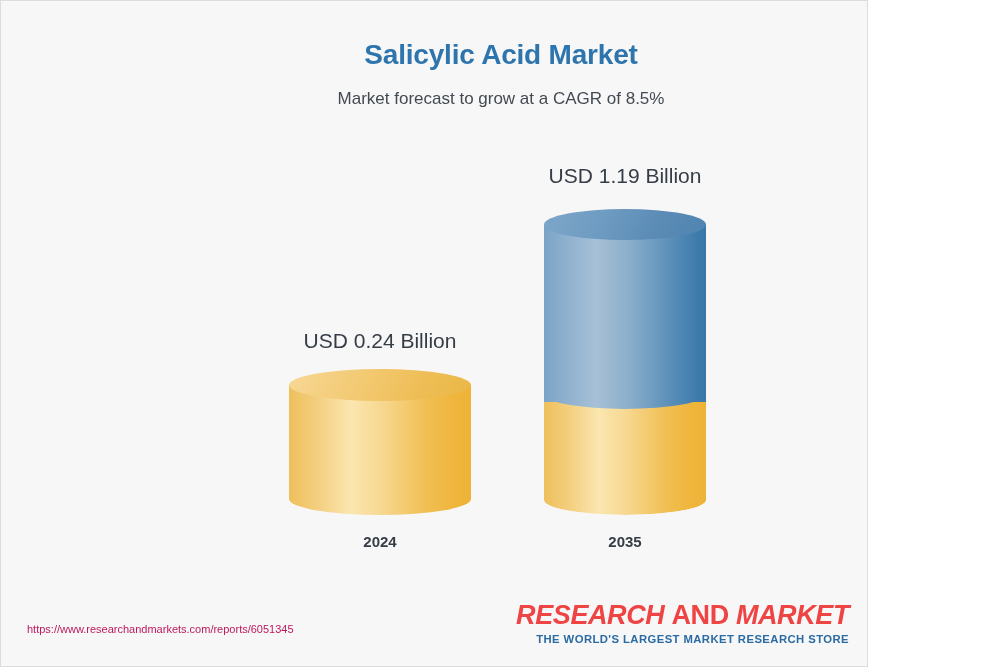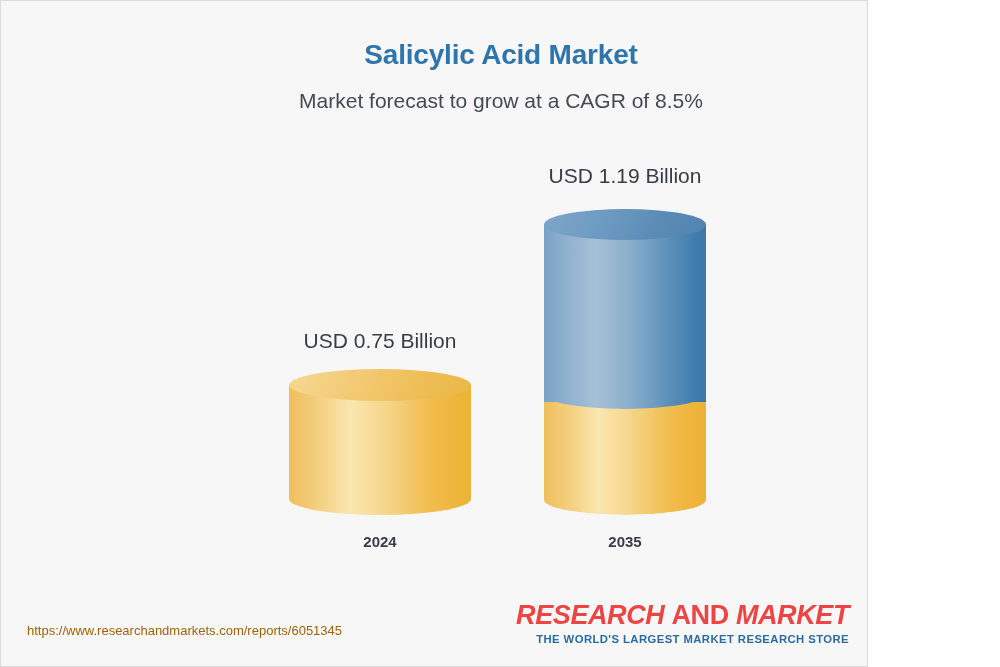--- a/index.html
+++ b/index.html
@@ -33,21 +33,21 @@
     font-weight: bold;
     color: #2e75ad;
     letter-spacing: -0.2px;
   }
   #chart-subtitle {
     position: absolute;
     left: 0;
     top: 88px;
     width: 1000px;
     text-align: center;
-    font-size: 21px;
+    font-size: 17px;
     font-weight: normal;
     color: #444a52;
   }
   
   .cylinder {
     position: absolute;
   }
   .cyl-body {
     position: absolute;
     overflow: hidden;
@@ -125,22 +125,22 @@
     text-align: center;
     white-space: nowrap;
   }
   #cat-2024 { left: 229px; top: 532px; width: 300px; }
   #cat-2035 { left: 474px; top: 532px; width: 300px; }
   
   #source-url {
     position: absolute;
     left: 26px;
     top: 622px;
-    font-size: 13px;
-    color: #a16207;
+    font-size: 11px;
+    color: #be185d;
     white-space: nowrap;
   }
   #brand-logo {
     position: absolute;
     right: 18px;
     top: 601px;
     text-align: right;
   }
   #brand-wordmark {
     font-size: 27px;
@@ -177,21 +177,21 @@
   <div class="cylinder" id="bar-2035">
 
     <div class="cyl-body">
       <div class="seg-lower"></div>
       <div class="seg-upper"></div>
       <div class="seg-divider"></div>
     </div>
     <div class="cyl-top"></div>
   </div>
 
-  <div class="value-label" id="value-2024">USD 0.75 Billion</div>
+  <div class="value-label" id="value-2024">USD 0.24 Billion</div>
   <div class="value-label" id="value-2035">USD 1.19 Billion</div>
 
   <div class="cat-label" id="cat-2024">2024</div>
   <div class="cat-label" id="cat-2035">2035</div>
 
   <div id="source-url">https://www.researchandmarkets.com/reports/6051345</div>
 
   <div id="brand-logo">
     <div id="brand-wordmark">
       <span class="w-blue">RESEARCH</span><span>&nbsp;</span><span class="w-gold">AND</span><span>&nbsp;</span><span class="w-blue">MARKET</span>

